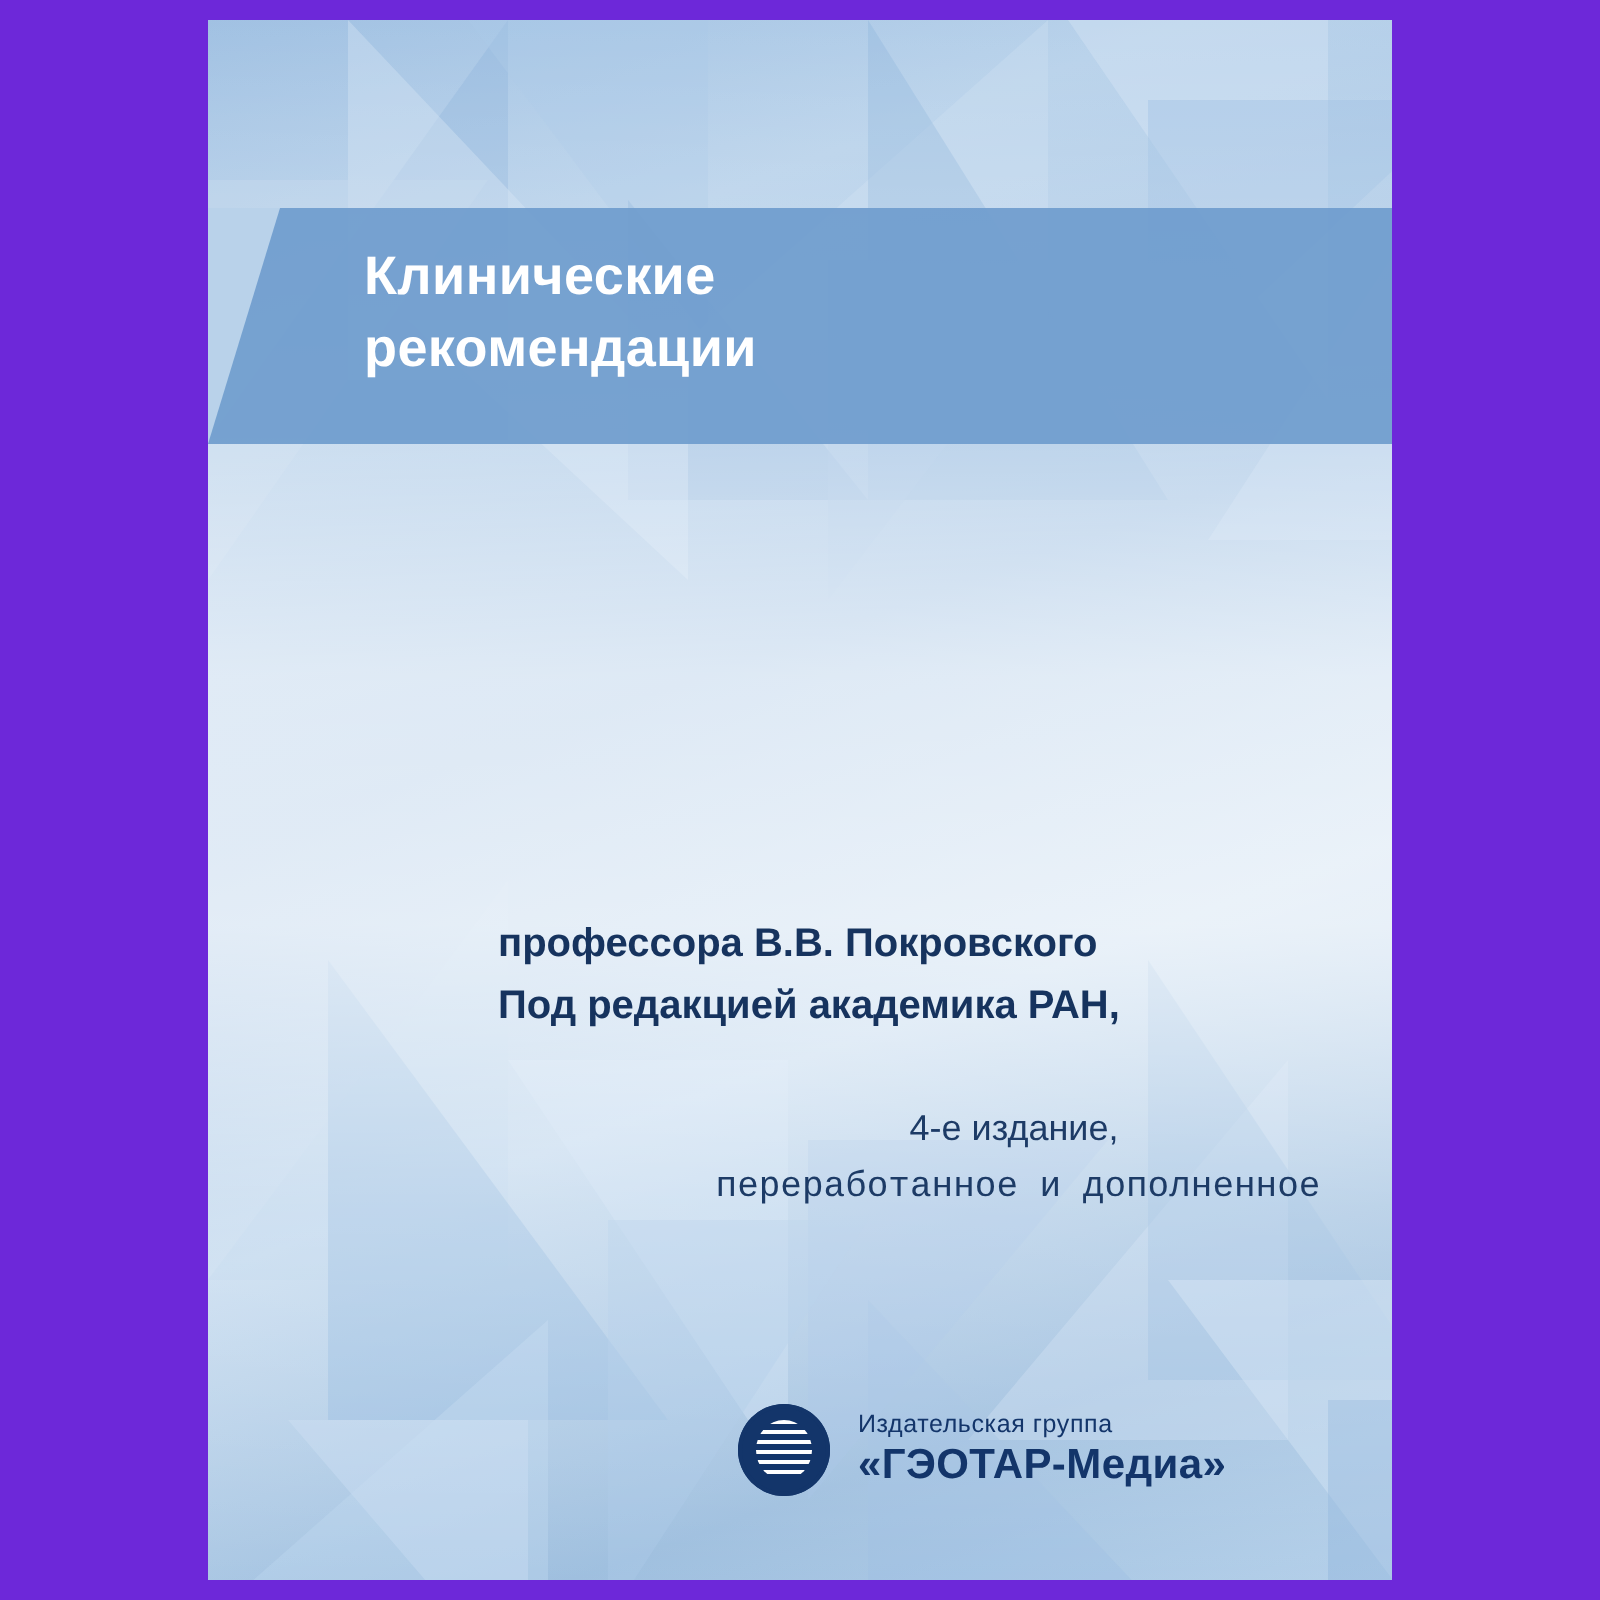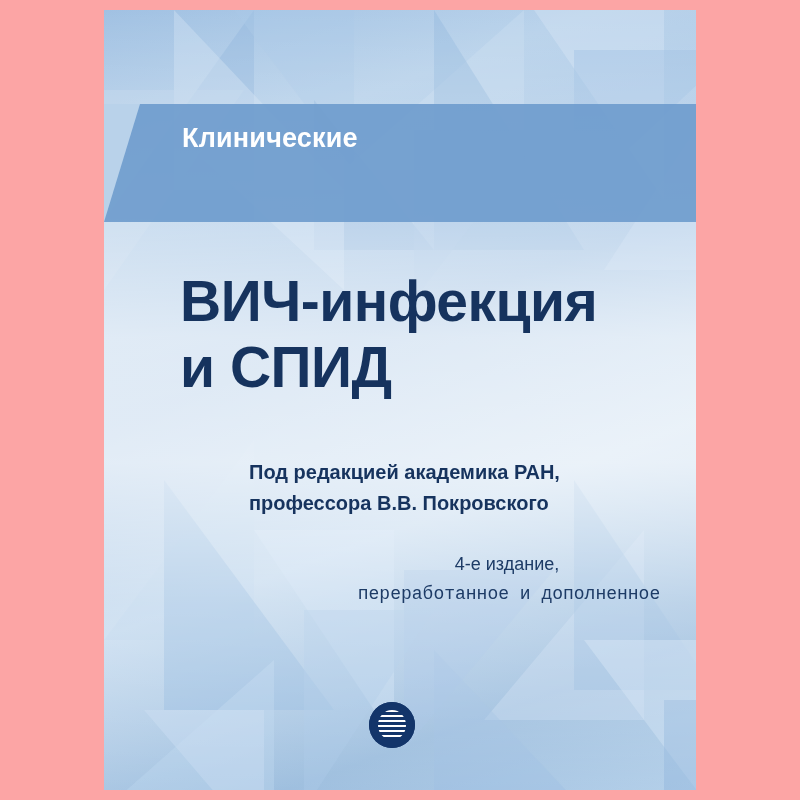--- a/index.html
+++ b/index.html
@@ -9,21 +9,21 @@
     width: 800px;
     height: 800px;
     overflow: hidden;
     font-family: "Liberation Sans", sans-serif;
   }
 
   #cover {
     position: relative;
     width: 800px;
     height: 800px;
-    background: #fca5a5;
+    background: #6d28d9;
   }
 
   
   .book {
     position: absolute;
     left: 104px;
     top: 10px;
     width: 592px;
     height: 780px;
     background: linear-gradient(160deg, #9fc0e2 0%, #b7d1ea 18%, #a8c6e5 42%, #c3d9ee 63%, #9dbede 85%, #b3cfe9 100%);
@@ -241,35 +241,36 @@
         <i class="f22"></i>
         <i class="f23"></i>
         <i class="f24"></i>
     </div>
     <div class="wash"></div>
 
     <div class="banner"></div>
     <div class="banner-notch"></div>
     <div class="banner-text">
       <div>Клинические</div>
-    </div>
-
-    <div class="title">
-      <div>ВИЧ-инфекция</div>
-      <div>и СПИД</div>
-    </div>
+      <div>рекомендации</div>
+    </div>
+
 
     <div class="editors">
+      <div>профессора В.В. Покровского</div>
       <div>Под редакцией академика РАН,</div>
-      <div>профессора В.В. Покровского</div>
     </div>
 
     <div class="edition">
       <div class="line1">4-е издание,</div>
       <div class="line2">переработанное и дополненное</div>
     </div>
 
     <div class="publisher">
       <div class="pub-logo"></div>
+      <div class="pub-text">
+        <div class="pub-small">Издательская группа</div>
+        <div class="pub-big">«ГЭОТАР-Медиа»</div>
+      </div>
     </div>
 
   </div>
 </div>
 
 </body></html>

